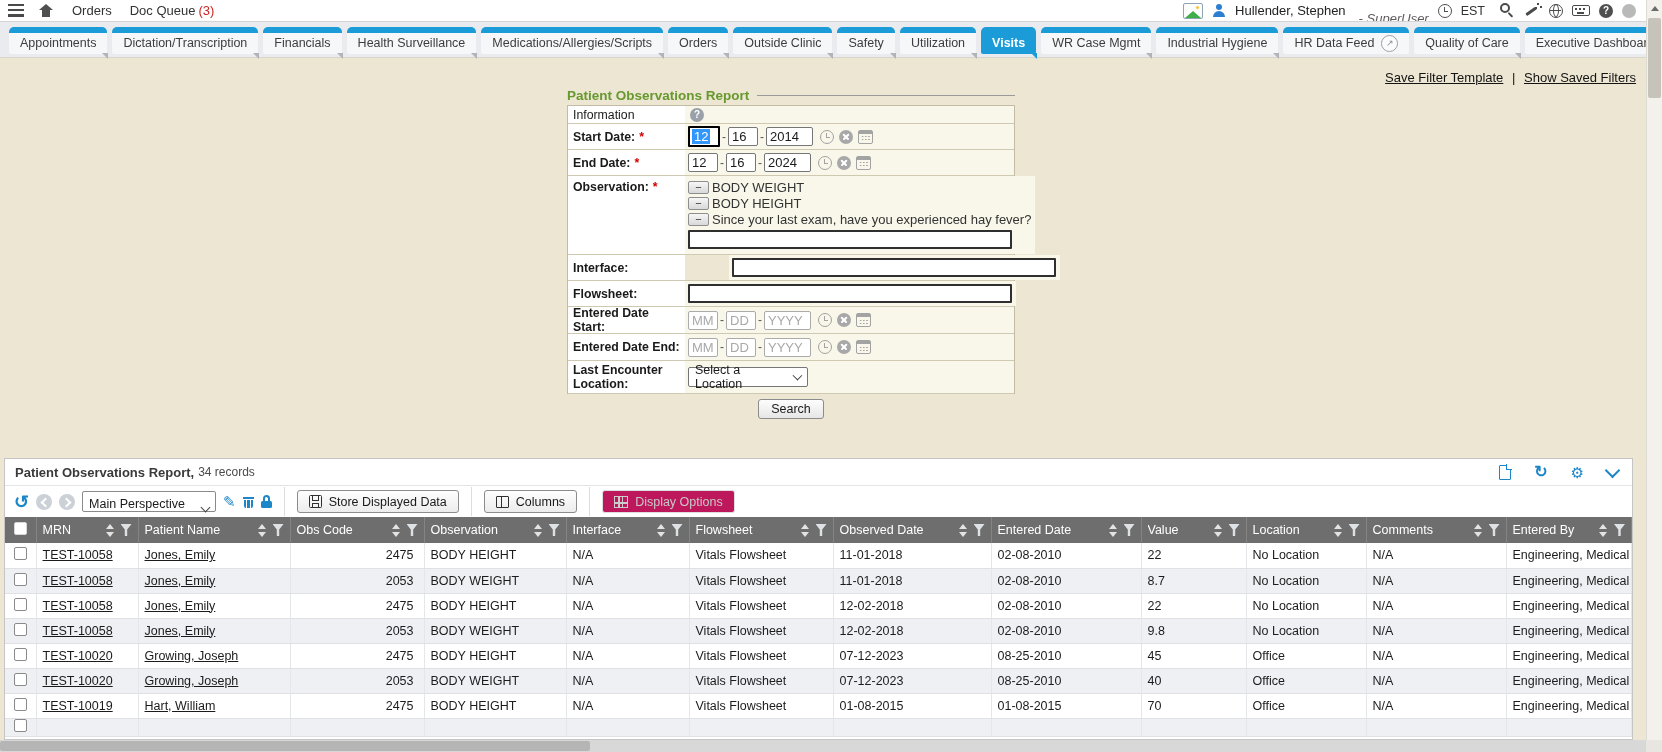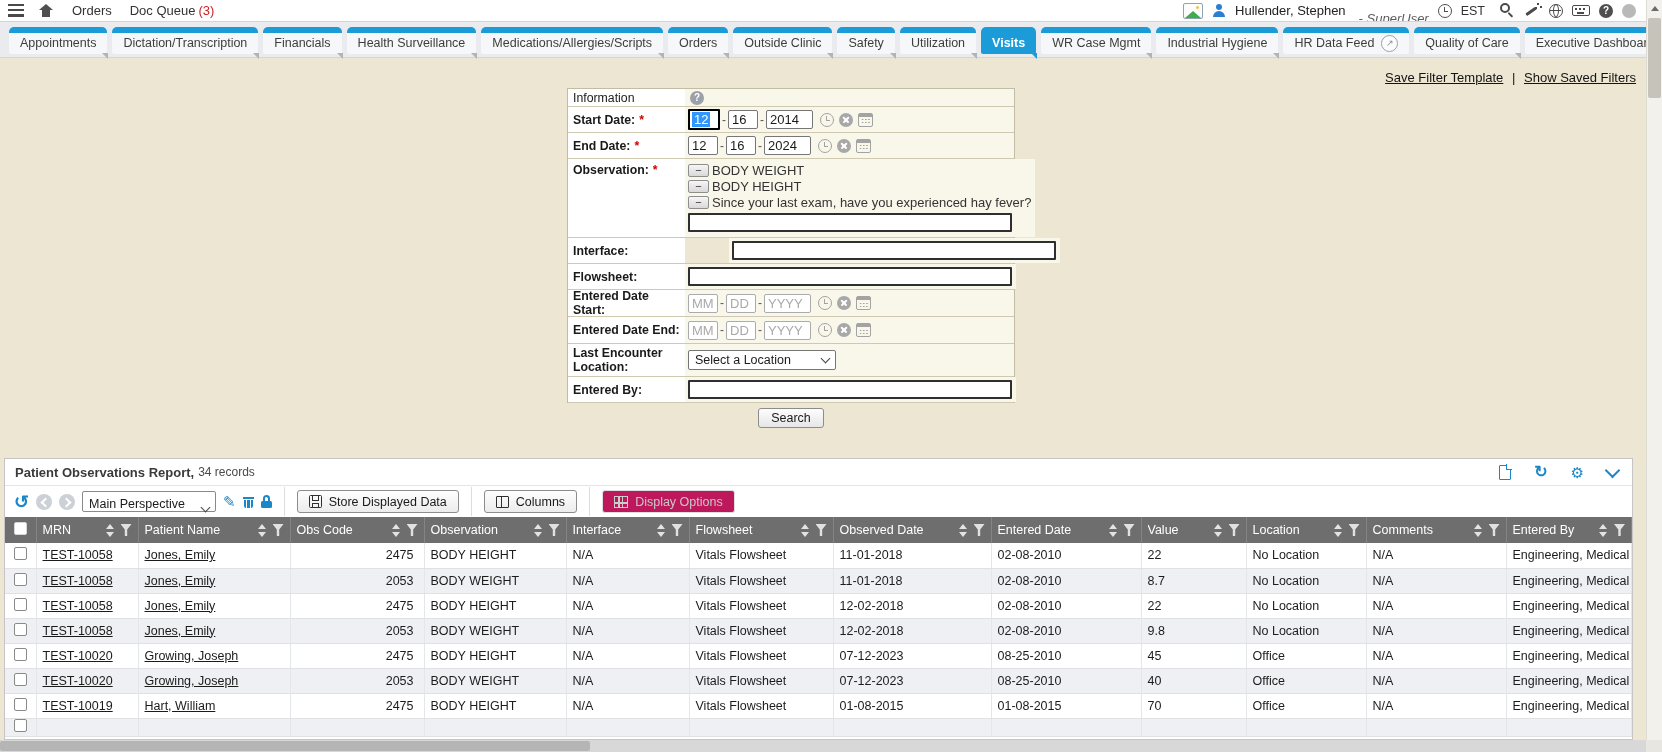--- a/index.html
+++ b/index.html
@@ -281,20 +281,24 @@
     </div>
     </div>
 
   <div class="filter-links">
     <a>Save Filter Template</a>
     <span class="sep">|</span>
     <a>Show Saved Filters</a>
   </div>
 
   <div class="form-card">
+    <div class="form-title-row">
+      <span class="form-title">Patient Observations Report</span>
+      <span class="title-line"></span>
+    </div>
     <div class="ftable">
 
       <div class="frow" style="height:17px;">
         <div class="flabel normal">Information</div>
         <div class="ffield">
             <span class="i-qgray">?</span>
           </div>
       </div>
 
       <div class="frow" style="height:25px;">
@@ -401,33 +405,27 @@
             <span class="i-clock-g"></span>
             <span class="i-xcircle"></span>
             <span class="i-cal"></span>
           </span>
         </div>
       </div>
 
       <div class="frow" style="height:32px;">
         <div class="flabel" style="white-space:normal;line-height:14px;">Last Encounter Location:</div>
         <div class="ffield">
-          <span class="fselect" style="width:148px;">
+          <span class="fselect" style="width:120px;">
             <span>Select a Location</span>
             <span class="arr"></span>
           </span>
         </div>
       </div>
 
-      <div class="frow" style="height:25px;">
-        <div class="flabel">Entered By:</div>
-        <div class="ffield">
-            <input class="winput" value="" style="">
-          </div>
-      </div>
 
 
     </div>
     <div class="search-row">
       <button class="search-btn">Search</button>
     </div>
   </div>
 
   <div class="grid-panel">
     <div class="gp-header">

